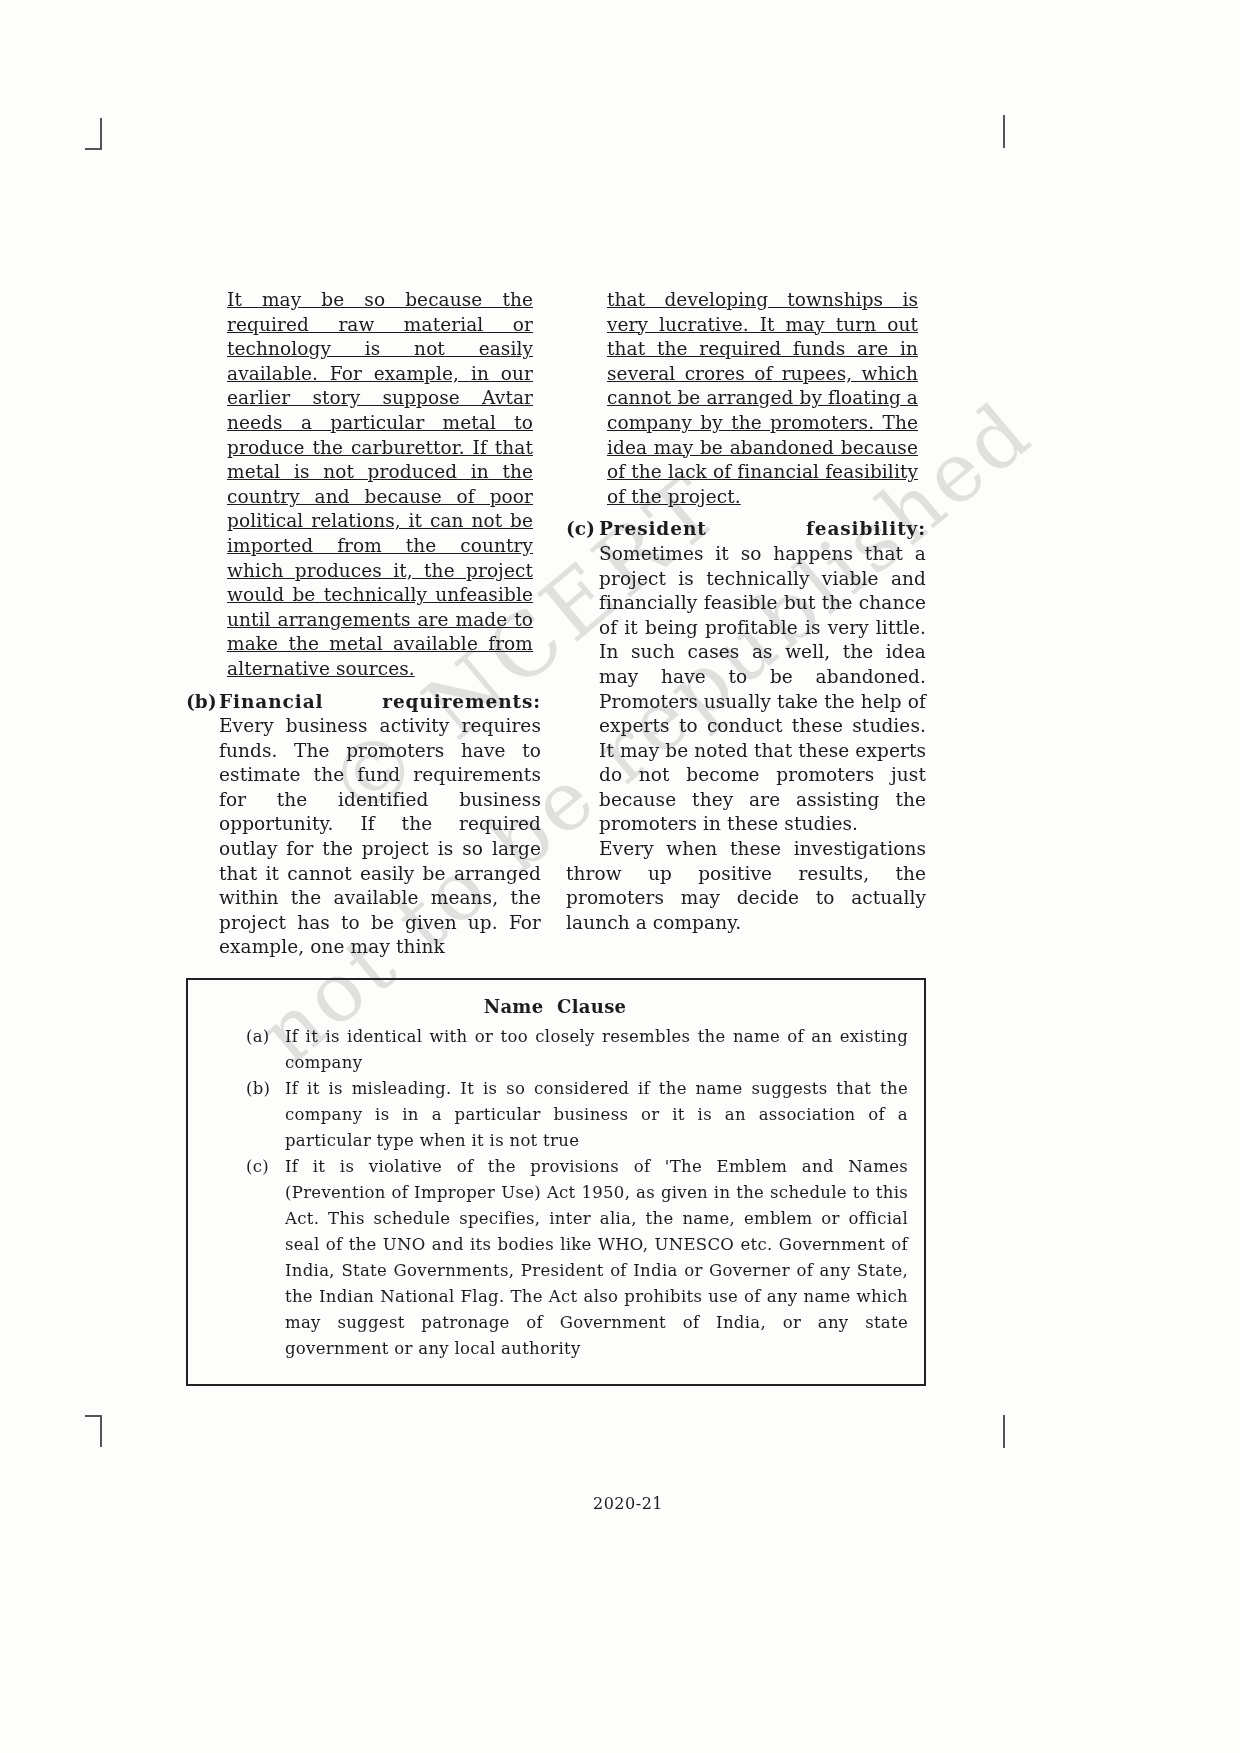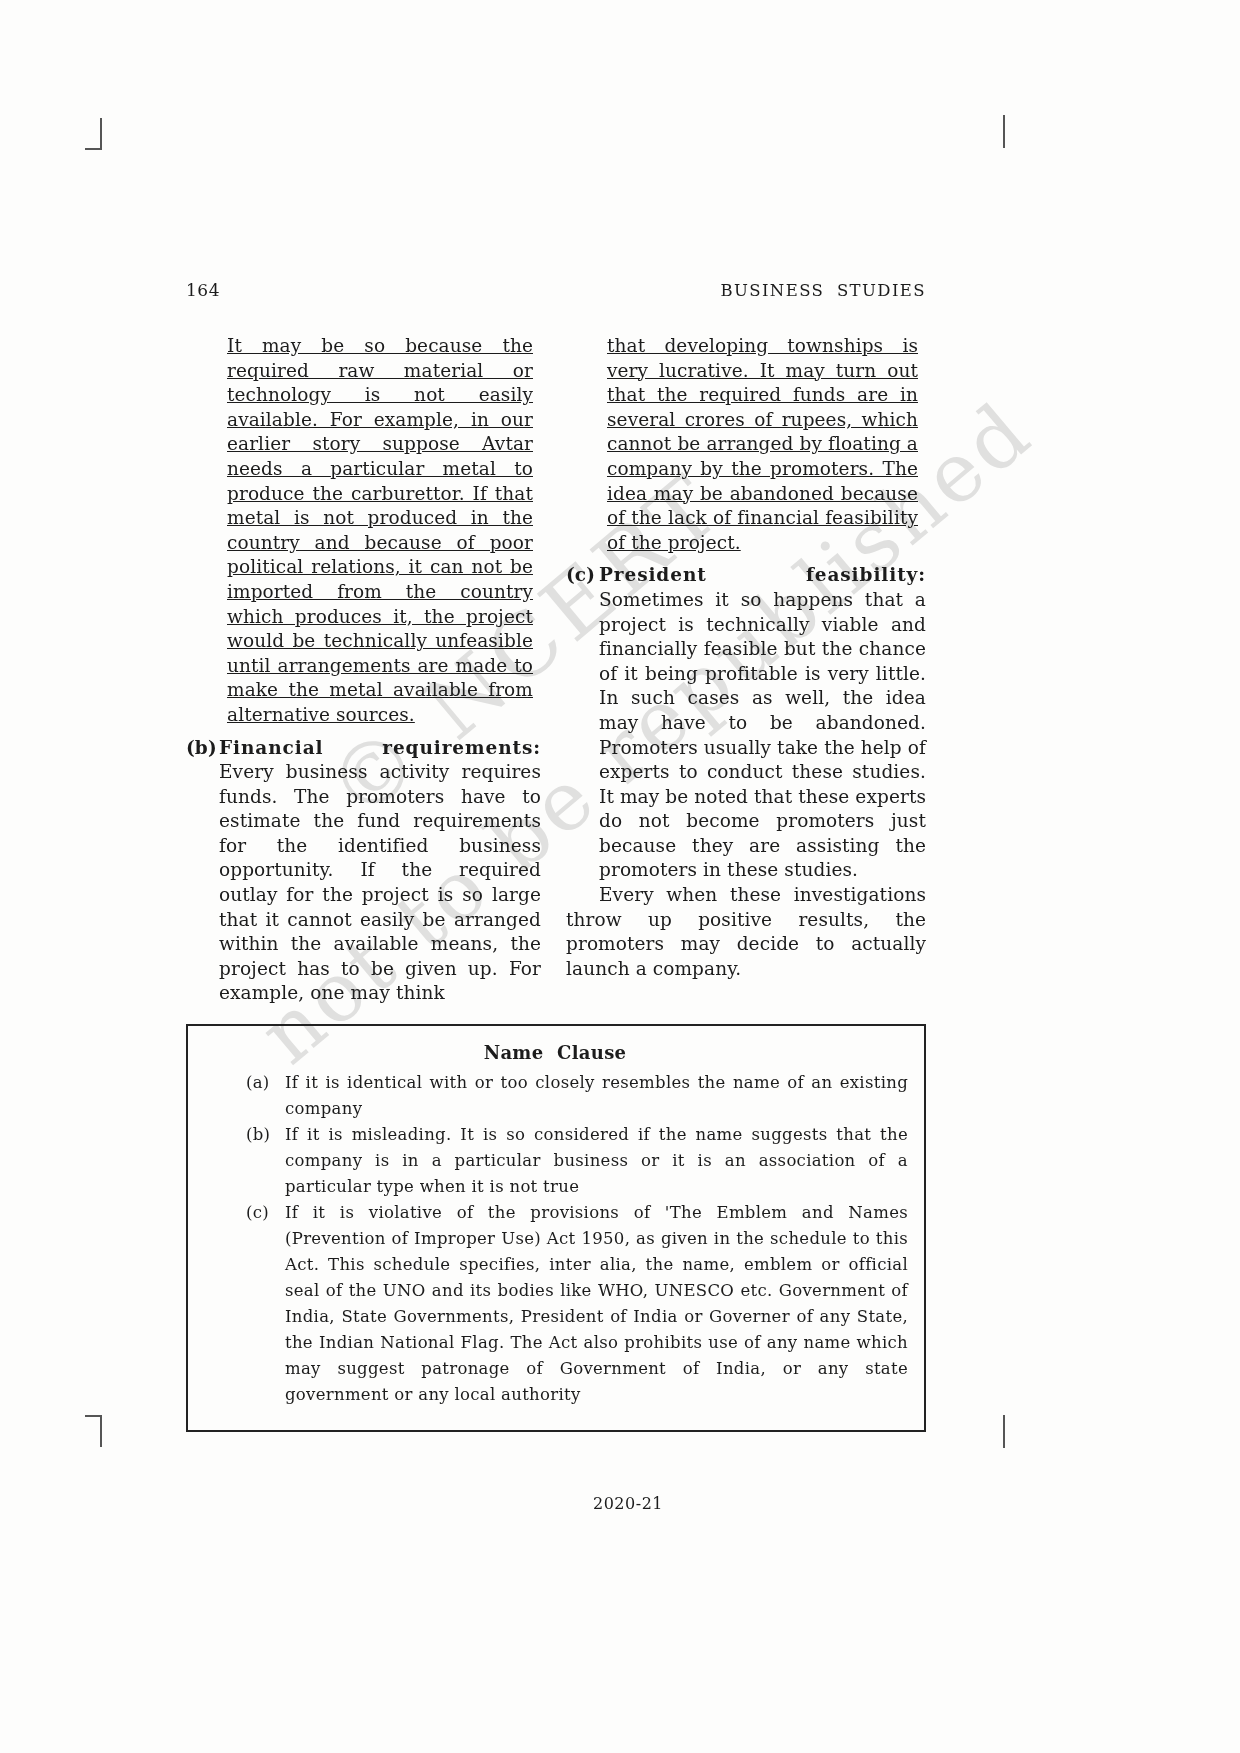--- a/index.html
+++ b/index.html
@@ -162,24 +162,20 @@
   <div class="crop crop-bl"></div>
   <div class="crop crop-br"></div>
 
   <div class="watermark">
     <div class="wm-line1">© NCERT</div>
     <div class="wm-line2">not to be republished</div>
   </div>
 
   <div class="content">
 
-    <div class="page-header">
-      <span class="page-num">164</span>
-      <span class="running-title">BUSINESS STUDIES</span>
-    </div>
 
     <div class="columns">
 
       <div class="col col-left">
         <p class="indent-block">It may be so because the required raw material or technology is not easily available. For example, in our earlier story suppose Avtar needs a particular metal to produce the carburettor. If that metal is not produced in the country and because of poor political relations, it can not be imported from the country which produces it, the project would be technically unfeasible until arrangements are made to make the metal available from alternative sources.</p>
         <div class="list-item">
           <span class="item-label">(b)</span>
           <span class="item-title">Financial requirements:</span>
           <span>Every business activity requires funds. The promoters have to estimate the fund requirements for the identified business opportunity. If the required outlay for the project is so large that it cannot easily be arranged within the available means, the project has to be given up. For example, one may think</span>
         </div>

